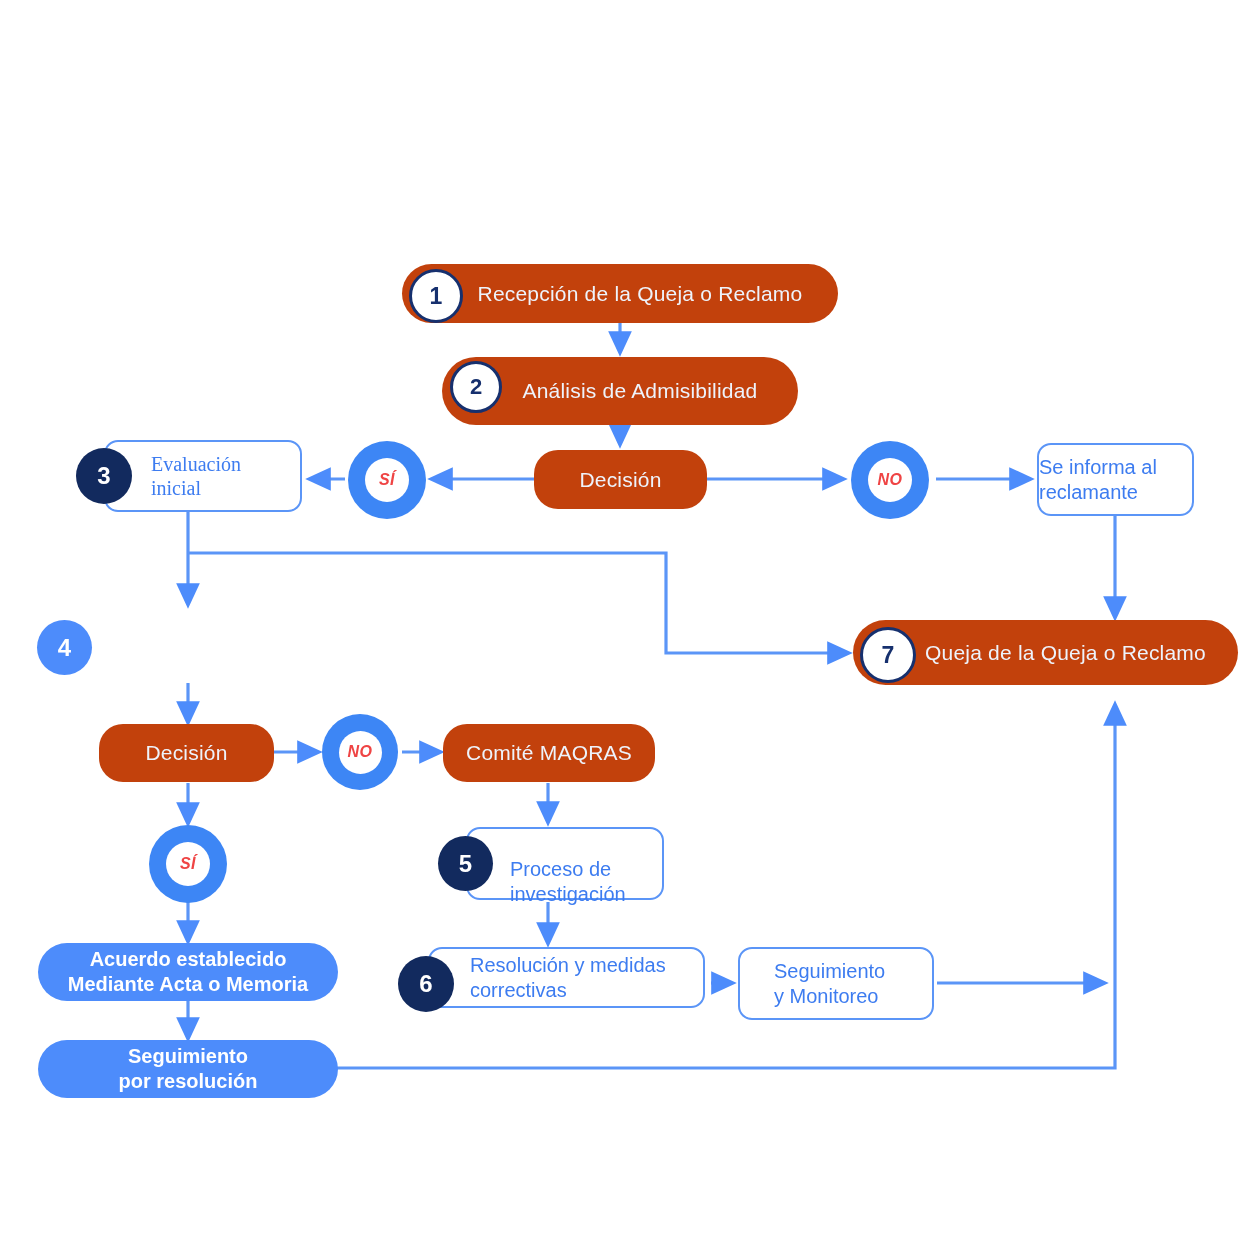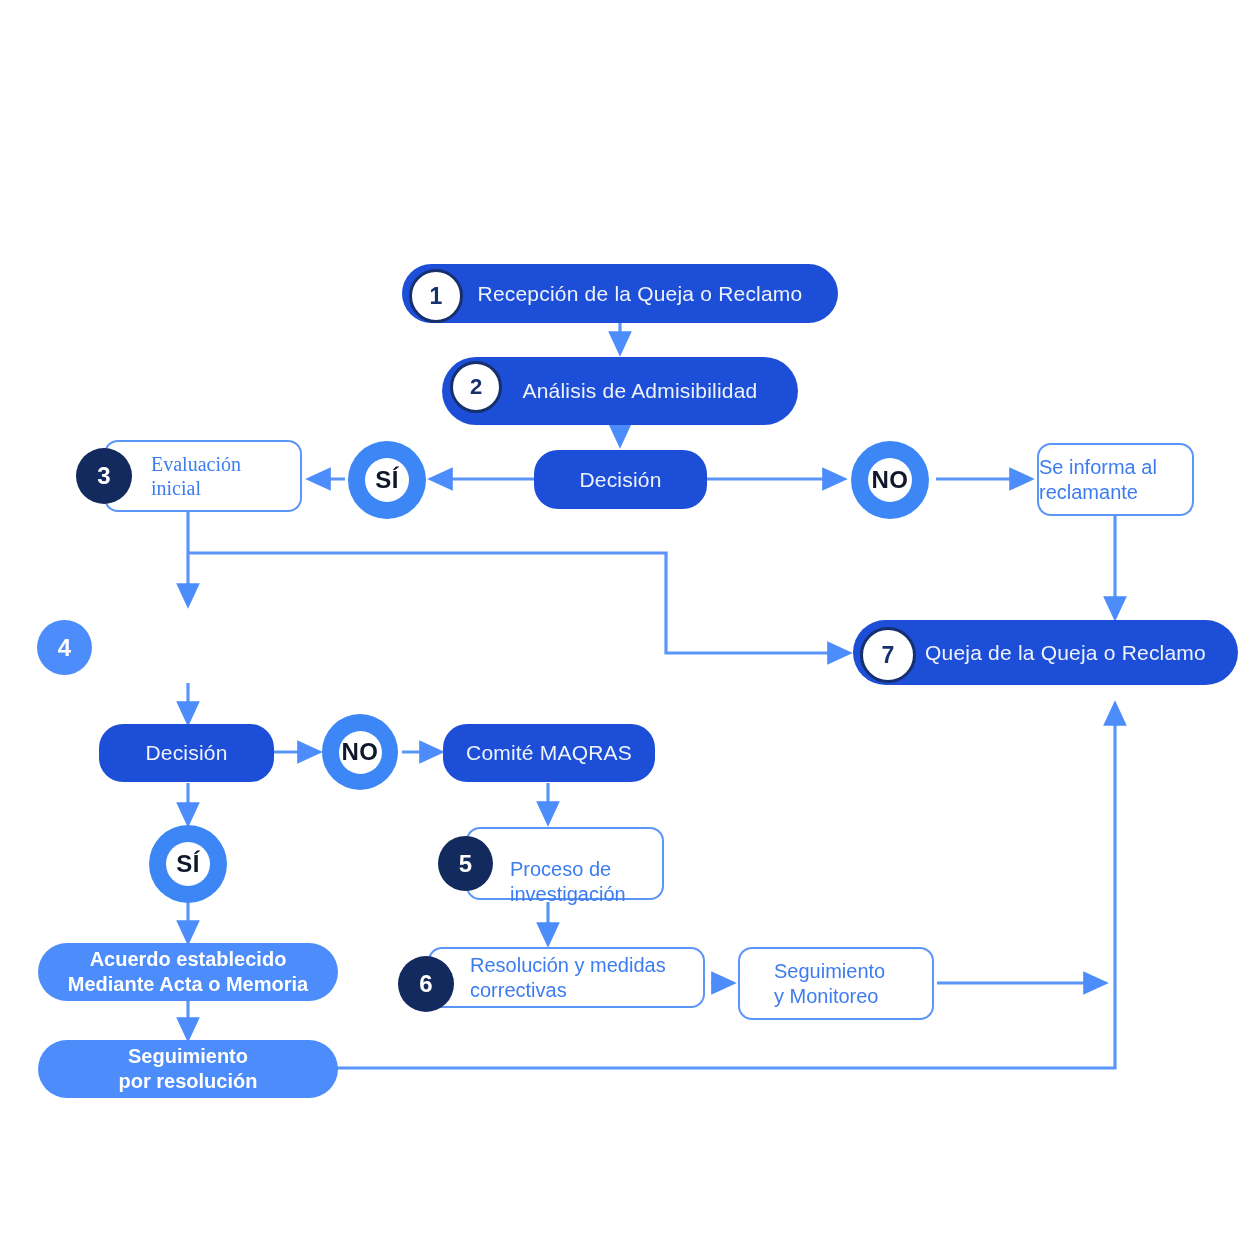--- a/index.html
+++ b/index.html
@@ -29,21 +29,21 @@
   .node {
     position: absolute;
     box-sizing: border-box;
     display: flex;
     align-items: center;
     z-index: 3;
   }
 
   
   .pill-navy {
-    background: #1d4ed8;
+    background: #c2410c;
     border-radius: 999px;
     color: #ffffff;
     justify-content: center;
   }
   .pill-navy .txt {
     color: #eef3fb;
     font-size: 21px;
     letter-spacing: .2px;
     white-space: nowrap;
   }
@@ -109,24 +109,25 @@
     z-index: 4;
   }
   .donut .hole {
     border-radius: 50%;
     background: #ffffff;
     display: flex;
     align-items: center;
     justify-content: center;
   }
   .donut .hole span {
-    color: #0f172a;
+    color: #ef4444;
     font-weight: bold;
-    font-size: 24px;
+    font-size: 16px;
     letter-spacing: .5px;
+    font-style: italic;
   }
 
   .txt { display: block; }
   .lbl-pad { padding-left: 56px; padding-right: 16px; }
 </style>
 </head>
 <body>
 
 <div id="canvas">
 

